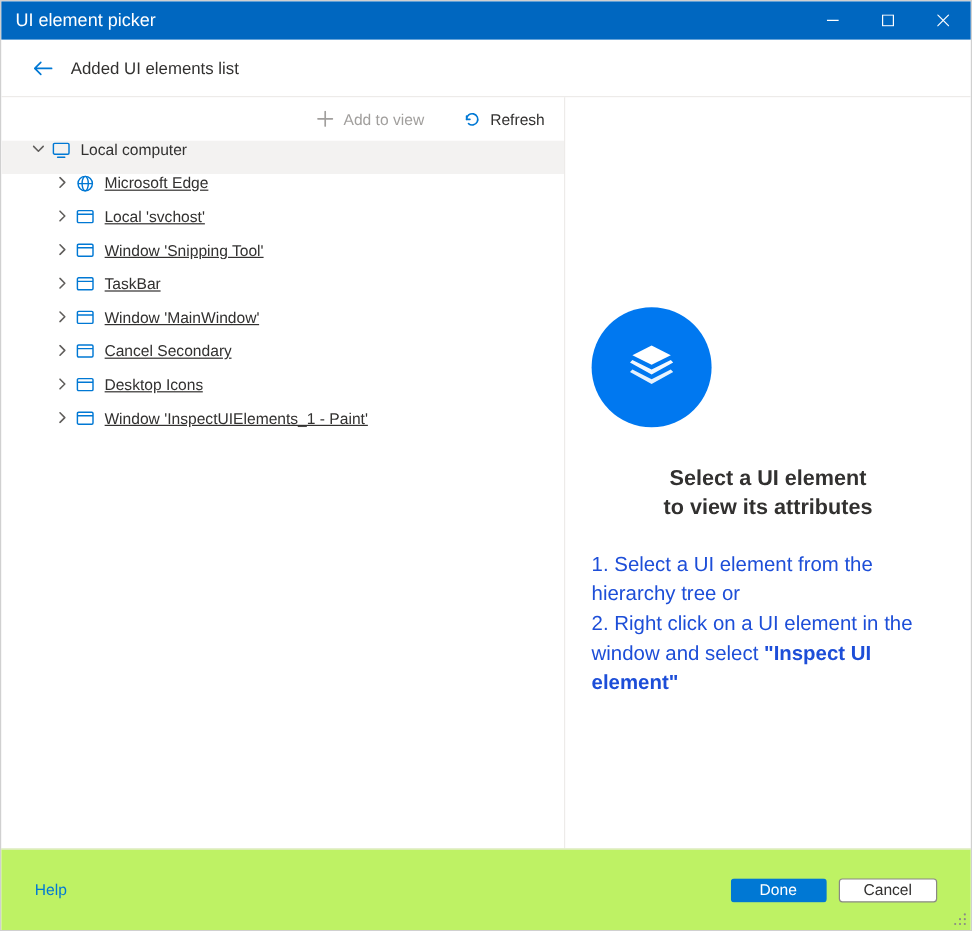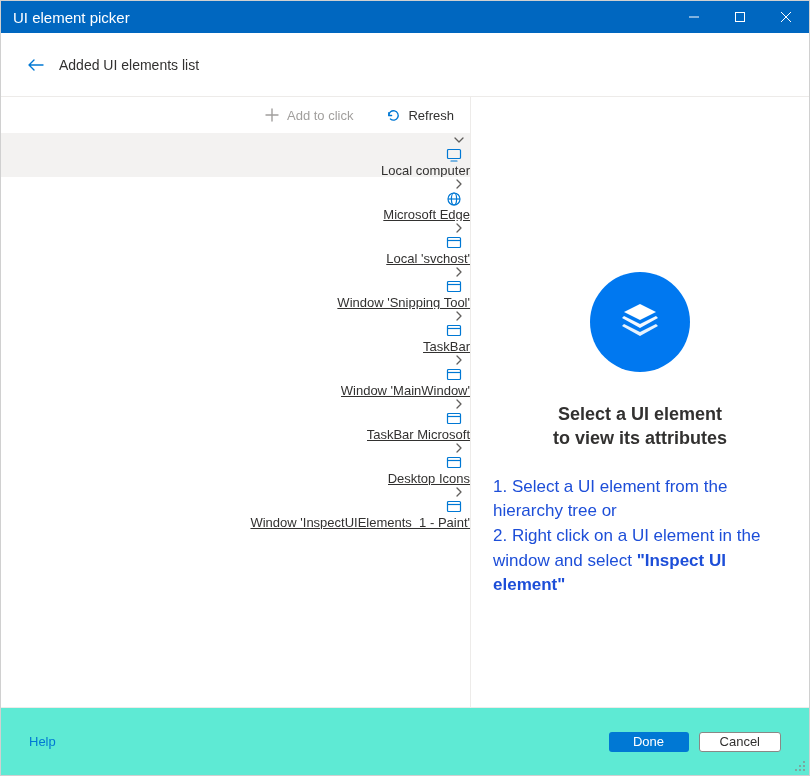--- a/index.html
+++ b/index.html
@@ -29,21 +29,21 @@
       width: 46px;
       height: 32px;
       display: flex;
       align-items: center;
       justify-content: center;
       cursor: default;
     }
     .titlebar-btn svg { stroke: #fff; fill: none; }
     
     .header {
-      height: 64px;
+      height: 48px;
       display: flex;
       align-items: center;
       padding: 0 16px 0 26px;
       border-bottom: 1px solid #edebe9;
     }
     .back-arrow {
       width: 18px; height: 18px;
       color: #0078d4;
       margin-right: 14px;
       cursor: pointer;
@@ -62,21 +62,20 @@
       width: 470px;
       border-right: 1px solid #edebe9;
       display: flex;
       flex-direction: column;
     }
     .right-pane {
       flex: 1;
       padding: 24px 22px;
       display: flex;
       flex-direction: column;
-      align-items: center;
       justify-content: center;
     }
     
     .toolbar {
       height: 36px;
       display: flex;
       justify-content: flex-end;
       align-items: stretch;
     }
     .toolbar-btn {
@@ -89,26 +88,25 @@
     }
     .toolbar-btn.disabled { color: #a19f9d; cursor: default;}
     .toolbar-btn.disabled .tb-icon { color:#a19f9d;}
     .toolbar-btn .tb-icon { color: #0078d4; width:16px; height:16px; display:flex; align-items:center; justify-content:center;}
     
     .tree {
       overflow-y: auto;
       flex: 1;
     }
     .tree-row {
-      height: 44px;
-      display: flex;
-      align-items: flex-end;
+      height: 28px;
+      display: flex;
+      align-items: flex-start;
       font-size: 13px;
       cursor: default;
-      flex-direction: column;
     }
     .tree-row.root {
       background: #f3f2f1;
       padding-left: 24px;
     }
     .tree-row.child {
       padding-left: 44px;
       text-decoration: underline;
     }
     .chevron {
@@ -152,21 +150,21 @@
     .empty-body b { font-weight:600; }
     
     .footer {
       position: absolute;
       bottom: 0; left: 0; right: 0;
       height: 68px;
       border-top: 1px solid #edebe9;
       display: flex;
       align-items: center;
       padding: 0 28px;
-      background:#5eead4;
+      background:#bef264;
     }
     .help-link { color: #0078d4; font-size: 13px; cursor: pointer; }
     .footer-spacer { flex:1; }
     .btn {
       height: 20px;
       min-width: 80px;
       padding: 0 20px;
       font-size: 13px;
       border-radius: 3px;
       cursor: pointer;
@@ -218,21 +216,21 @@
 <div class="content">
 
   <div class="left-pane">
     <div class="toolbar">
       <div class="toolbar-btn disabled">
         <span class="tb-icon">
           <svg width="14" height="14" viewBox="0 0 14 14">
               <path d="M7 1 V13 M1 7 H13" stroke="currentColor" stroke-width="1.4" stroke-linecap="round"></path>
             </svg>
         </span>
-        <span>Add to click</span>
+        <span>Add to view</span>
       </div>
       <div class="toolbar-btn">
         <span class="tb-icon">
           <svg width="15" height="15" viewBox="0 0 16 16">
               <path d="M3 8 a5 5 0 1 1 1.7 3.7" stroke="currentColor" stroke-width="1.4" fill="none" stroke-linecap="round"></path>
               <path d="M3 5 L3 8 L6 8" stroke="currentColor" stroke-width="1.4" fill="none" stroke-linecap="round" stroke-linejoin="round"></path>
             </svg>
         </span>
         <span>Refresh</span>
       </div>
@@ -330,21 +328,21 @@
               <svg width="10" height="10" viewBox="0 0 10 10">
                 <path d="M3 1 L7 5 L3 9" stroke="#605e5c" stroke-width="1.3" fill="none" stroke-linecap="round" stroke-linejoin="round"></path>
               </svg>
             </span>
             <span class="node-icon">
               <svg width="16" height="16" viewBox="0 0 16 16">
                 <rect x="1.5" y="2.5" width="13" height="10" rx="1" stroke="#0078d4" stroke-width="1.2" fill="none"></rect>
                 <line x1="1.5" y1="5.5" x2="14.5" y2="5.5" stroke="#0078d4" stroke-width="1.2"></line>
               </svg>
             </span>
-            <span class="node-label">TaskBar Microsoft</span>
+            <span class="node-label">Cancel Secondary</span>
           </div>
           <div class="tree-row child">
             <span class="chevron">
               <svg width="10" height="10" viewBox="0 0 10 10">
                 <path d="M3 1 L7 5 L3 9" stroke="#605e5c" stroke-width="1.3" fill="none" stroke-linecap="round" stroke-linejoin="round"></path>
               </svg>
             </span>
             <span class="node-icon">
               <svg width="16" height="16" viewBox="0 0 16 16">
                 <rect x="1.5" y="2.5" width="13" height="10" rx="1" stroke="#0078d4" stroke-width="1.2" fill="none"></rect>

